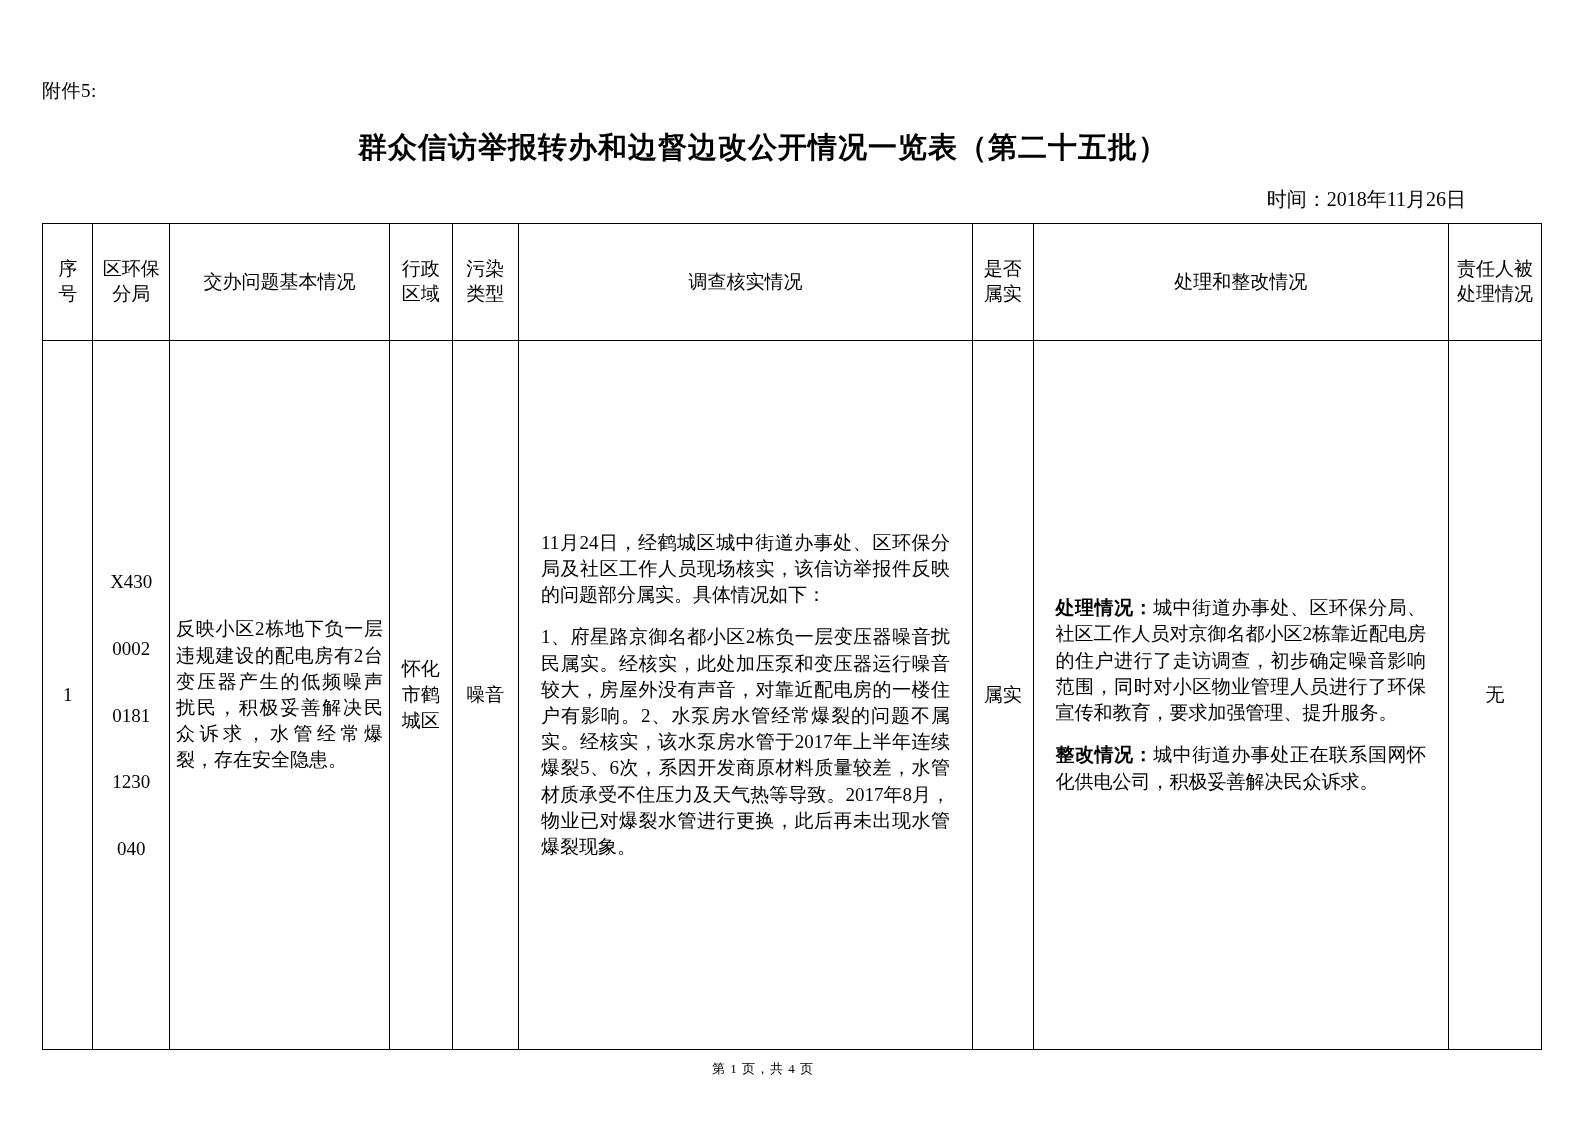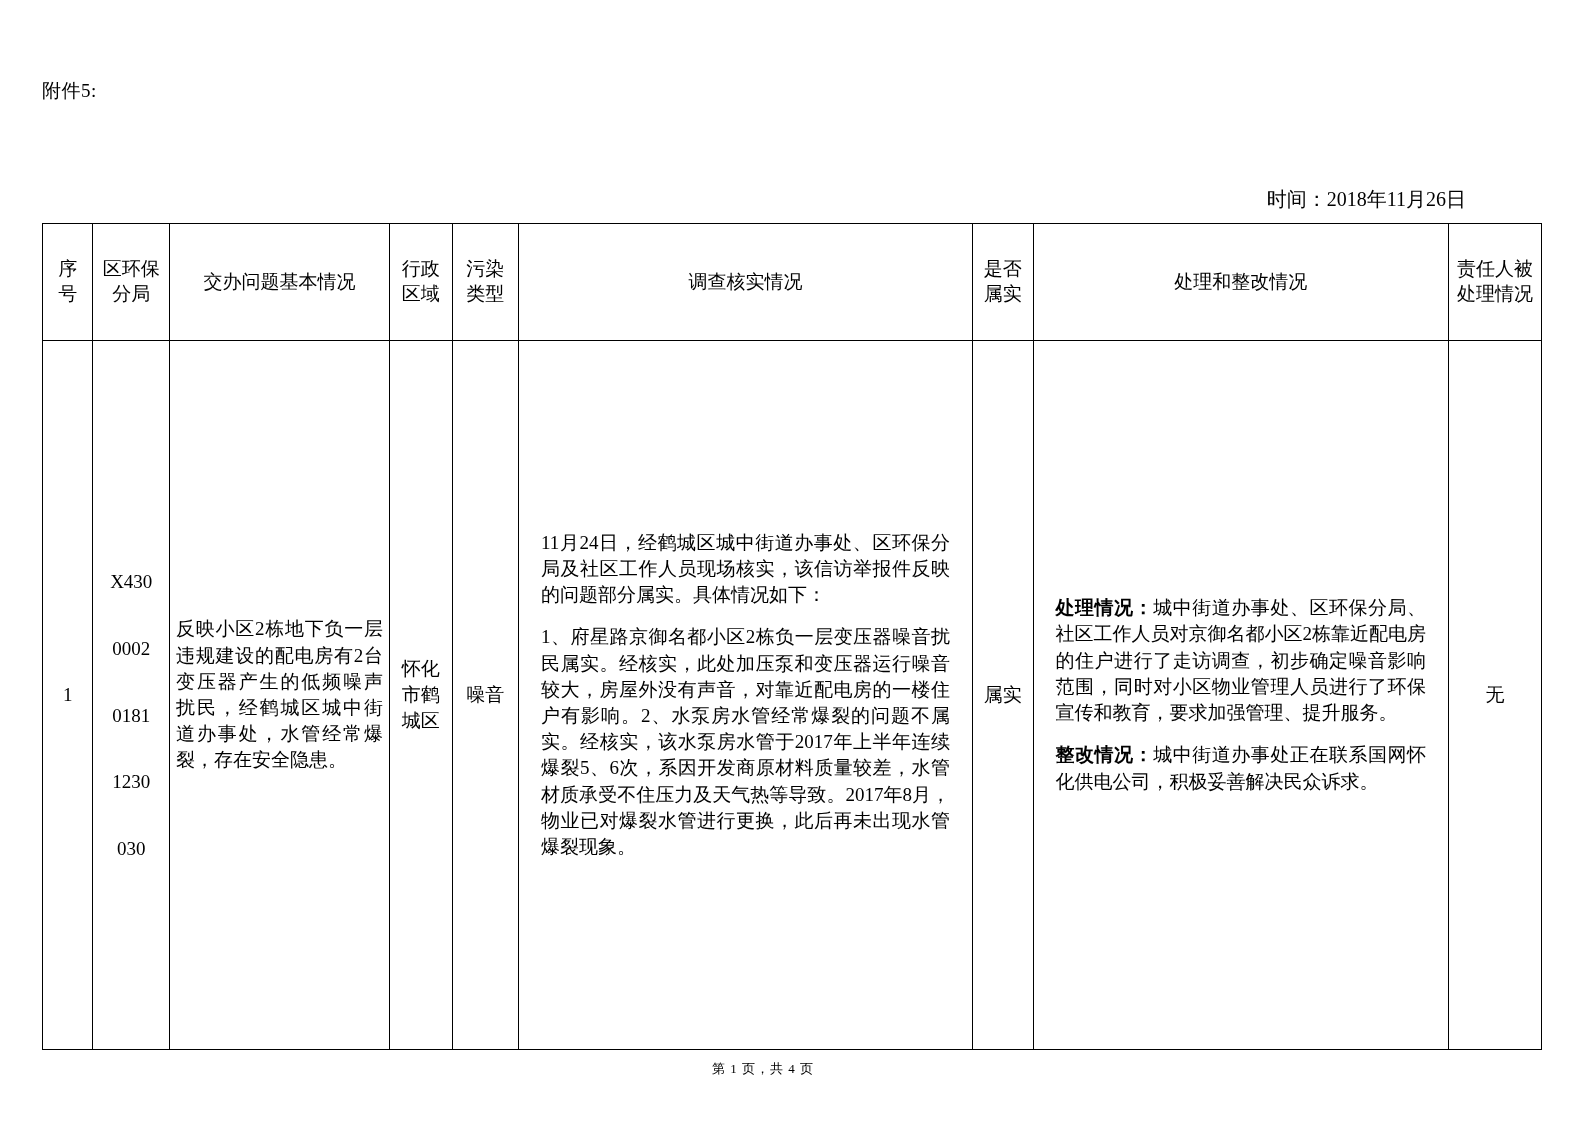--- a/index.html
+++ b/index.html
@@ -112,20 +112,21 @@
     line-height: 1.3;
   }
 </style>
 </head>
 <body>
 
 <div class="page">
 
   <div class="attachment-label">附件5:</div>
 
+  <div class="doc-title">群众信访举报转办和边督边改公开情况一览表（第二十五批）</div>
 
   <div class="doc-date">时间：2018年11月26日</div>
 
   <table class="main">
     <colgroup>
       <col class="c-seq">
       <col class="c-num">
       <col class="c-basic">
       <col class="c-region">
       <col class="c-type">
@@ -166,23 +167,23 @@
       </tr>
     </thead>
     <tbody>
       <tr class="row-tall">
         <td class="cell-center">1</td>
         <td class="cell-center">
           <span class="vnum">X430</span>
           <span class="vnum">0002</span>
           <span class="vnum">0181</span>
           <span class="vnum">1230</span>
-          <span class="vnum">030</span>
+          <span class="vnum">040</span>
         </td>
-        <td class="cell-body">反映小区2栋地下负一层违规建设的配电房有2台变压器产生的低频噪声扰民，经鹤城区城中街道办事处，水管经常爆裂，存在安全隐患。</td>
+        <td class="cell-body">反映小区2栋地下负一层违规建设的配电房有2台变压器产生的低频噪声扰民，积极妥善解决民众诉求，水管经常爆裂，存在安全隐患。</td>
         <td class="cell-center">怀化市鹤城区</td>
         <td class="cell-center">噪音</td>
         <td class="cell-body">
           <p class="para">11月24日，经鹤城区城中街道办事处、区环保分局及社区工作人员现场核实，该信访举报件反映的问题部分属实。具体情况如下：</p>
           <p class="para">1、府星路京御名都小区2栋负一层变压器噪音扰民属实。经核实，此处加压泵和变压器运行噪音较大，房屋外没有声音，对靠近配电房的一楼住户有影响。2、水泵房水管经常爆裂的问题不属实。经核实，该水泵房水管于2017年上半年连续爆裂5、6次，系因开发商原材料质量较差，水管材质承受不住压力及天气热等导致。2017年8月，物业已对爆裂水管进行更换，此后再未出现水管爆裂现象。</p>
         </td>
         <td class="cell-center">属实</td>
         <td class="cell-body">
           <p class="para"><b>处理情况：</b><span>城中街道办事处、区环保分局、社区工作人员对京御名都小区2栋靠近配电房的住户进行了走访调查，初步确定噪音影响范围，同时对小区物业管理人员进行了环保宣传和教育，要求加强管理、提升服务。</span></p>
           <p class="para"><b>整改情况：</b><span>城中街道办事处正在联系国网怀化供电公司，积极妥善解决民众诉求。</span></p>

